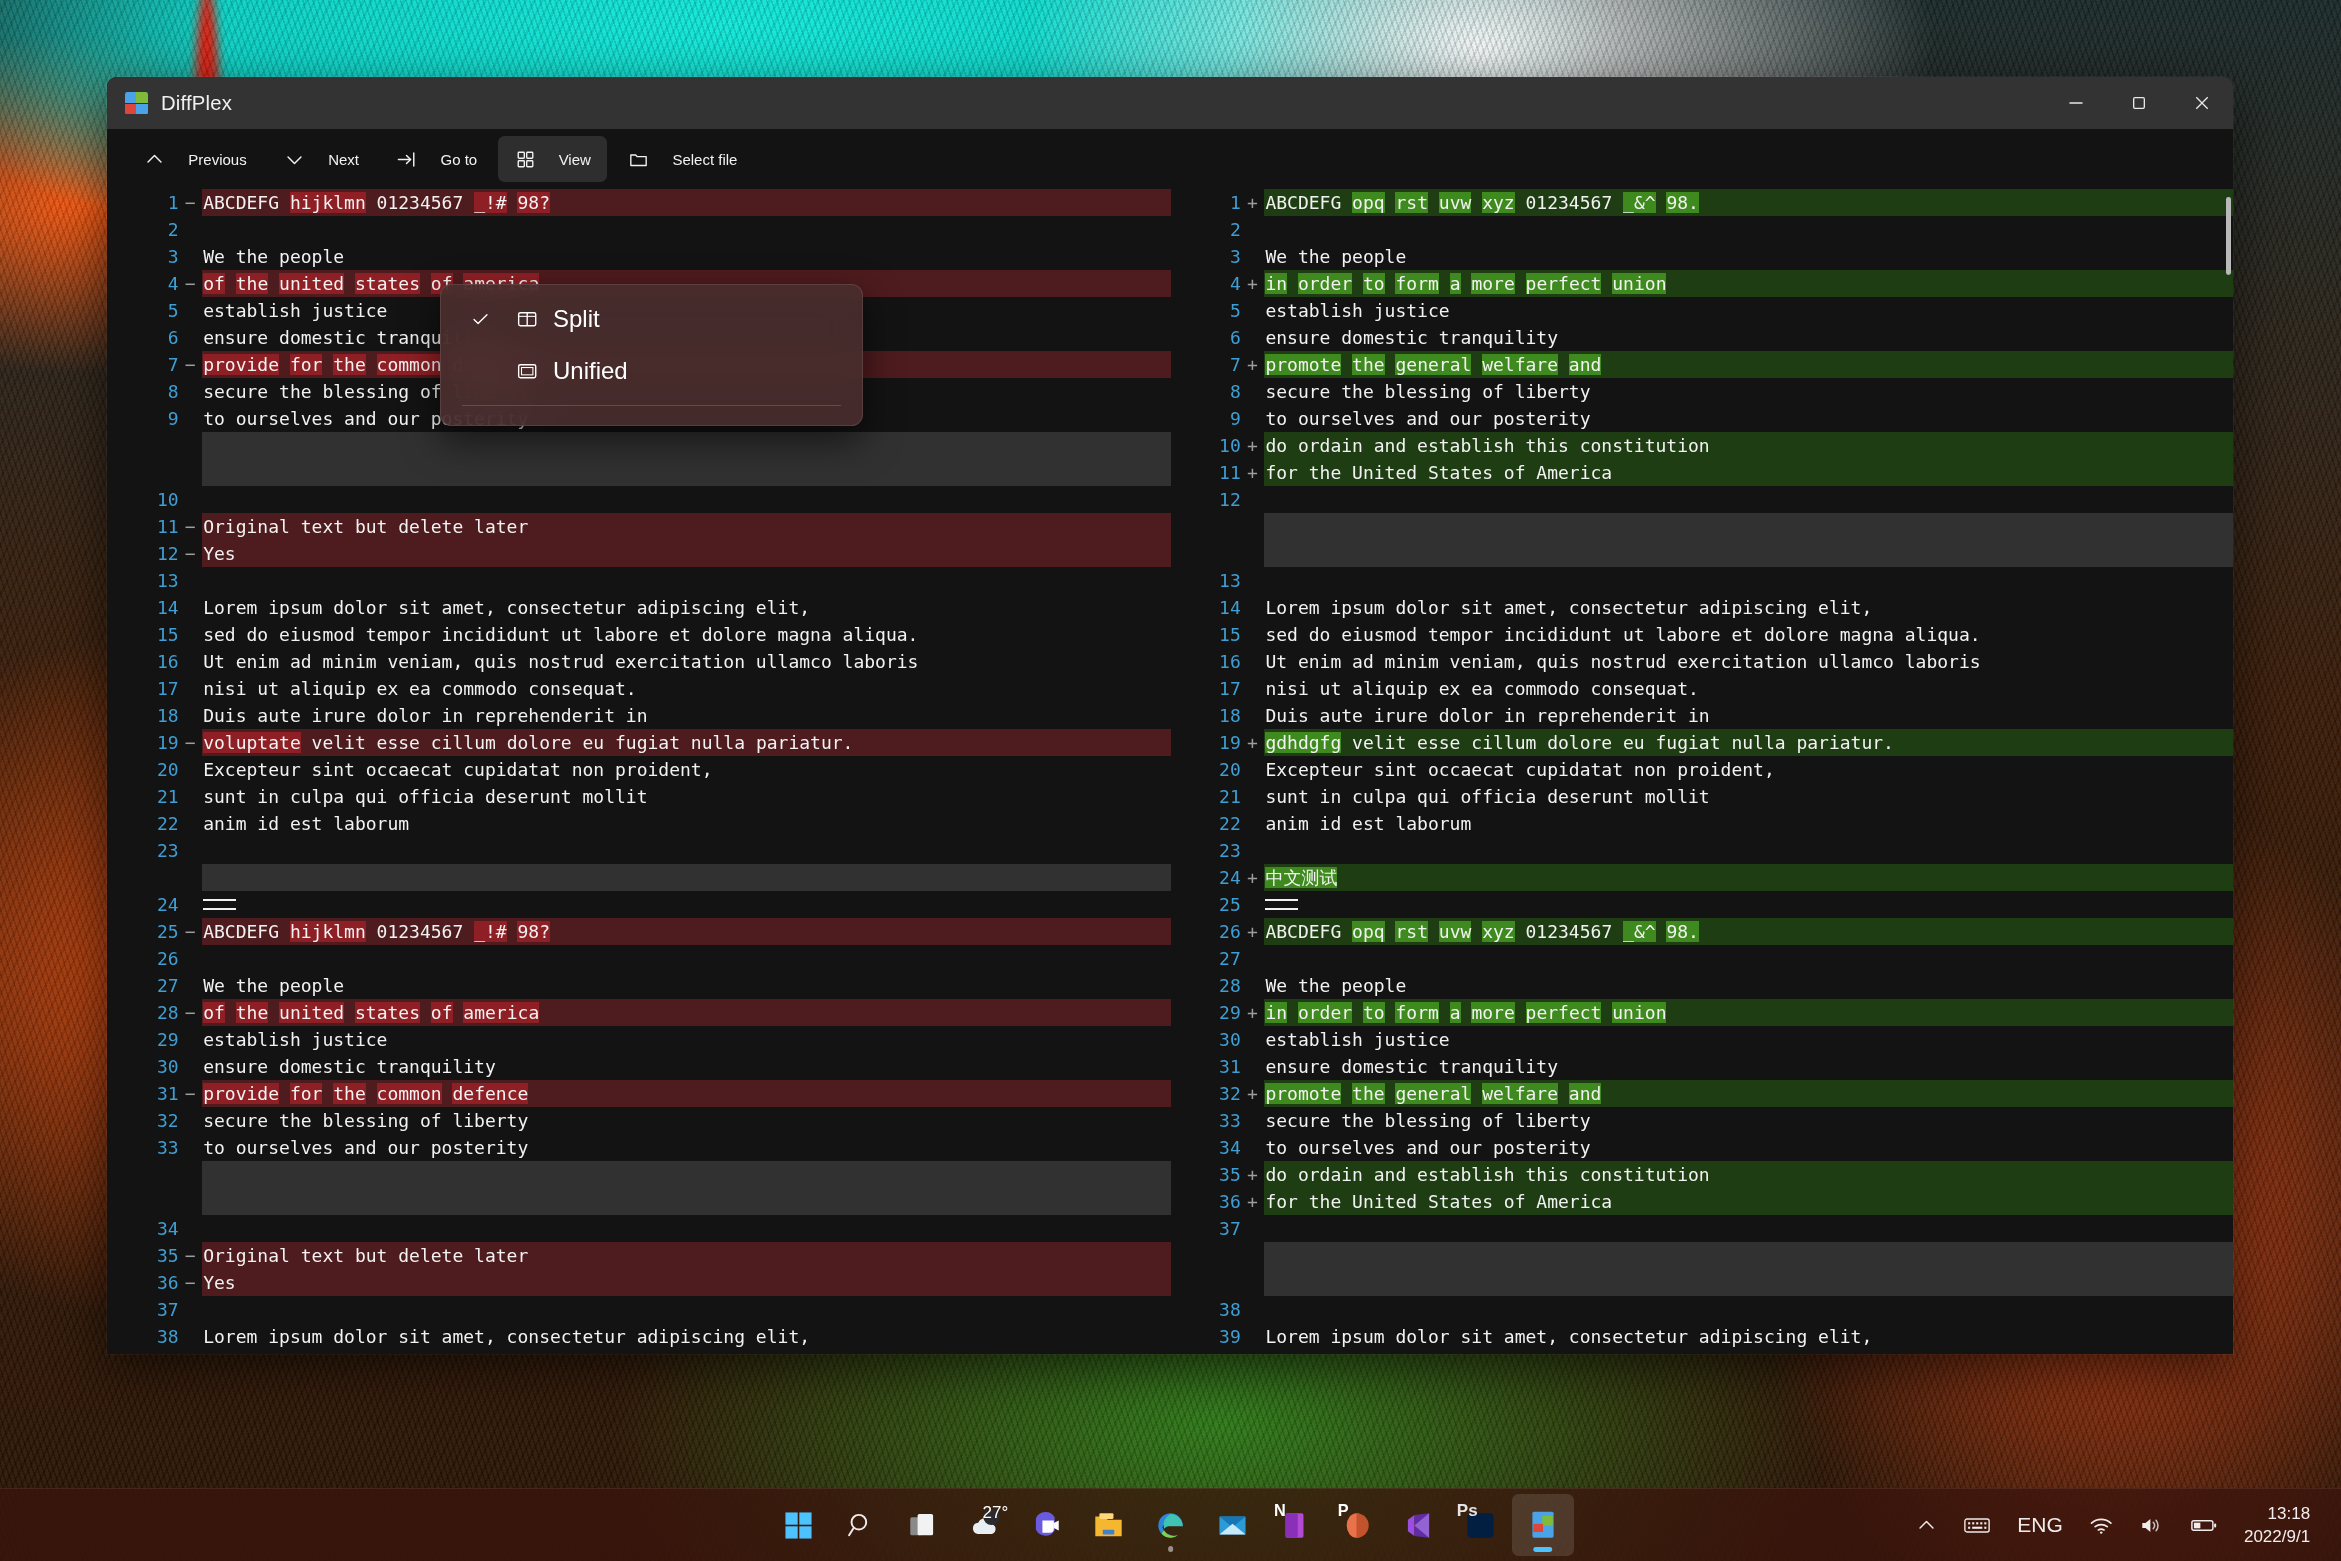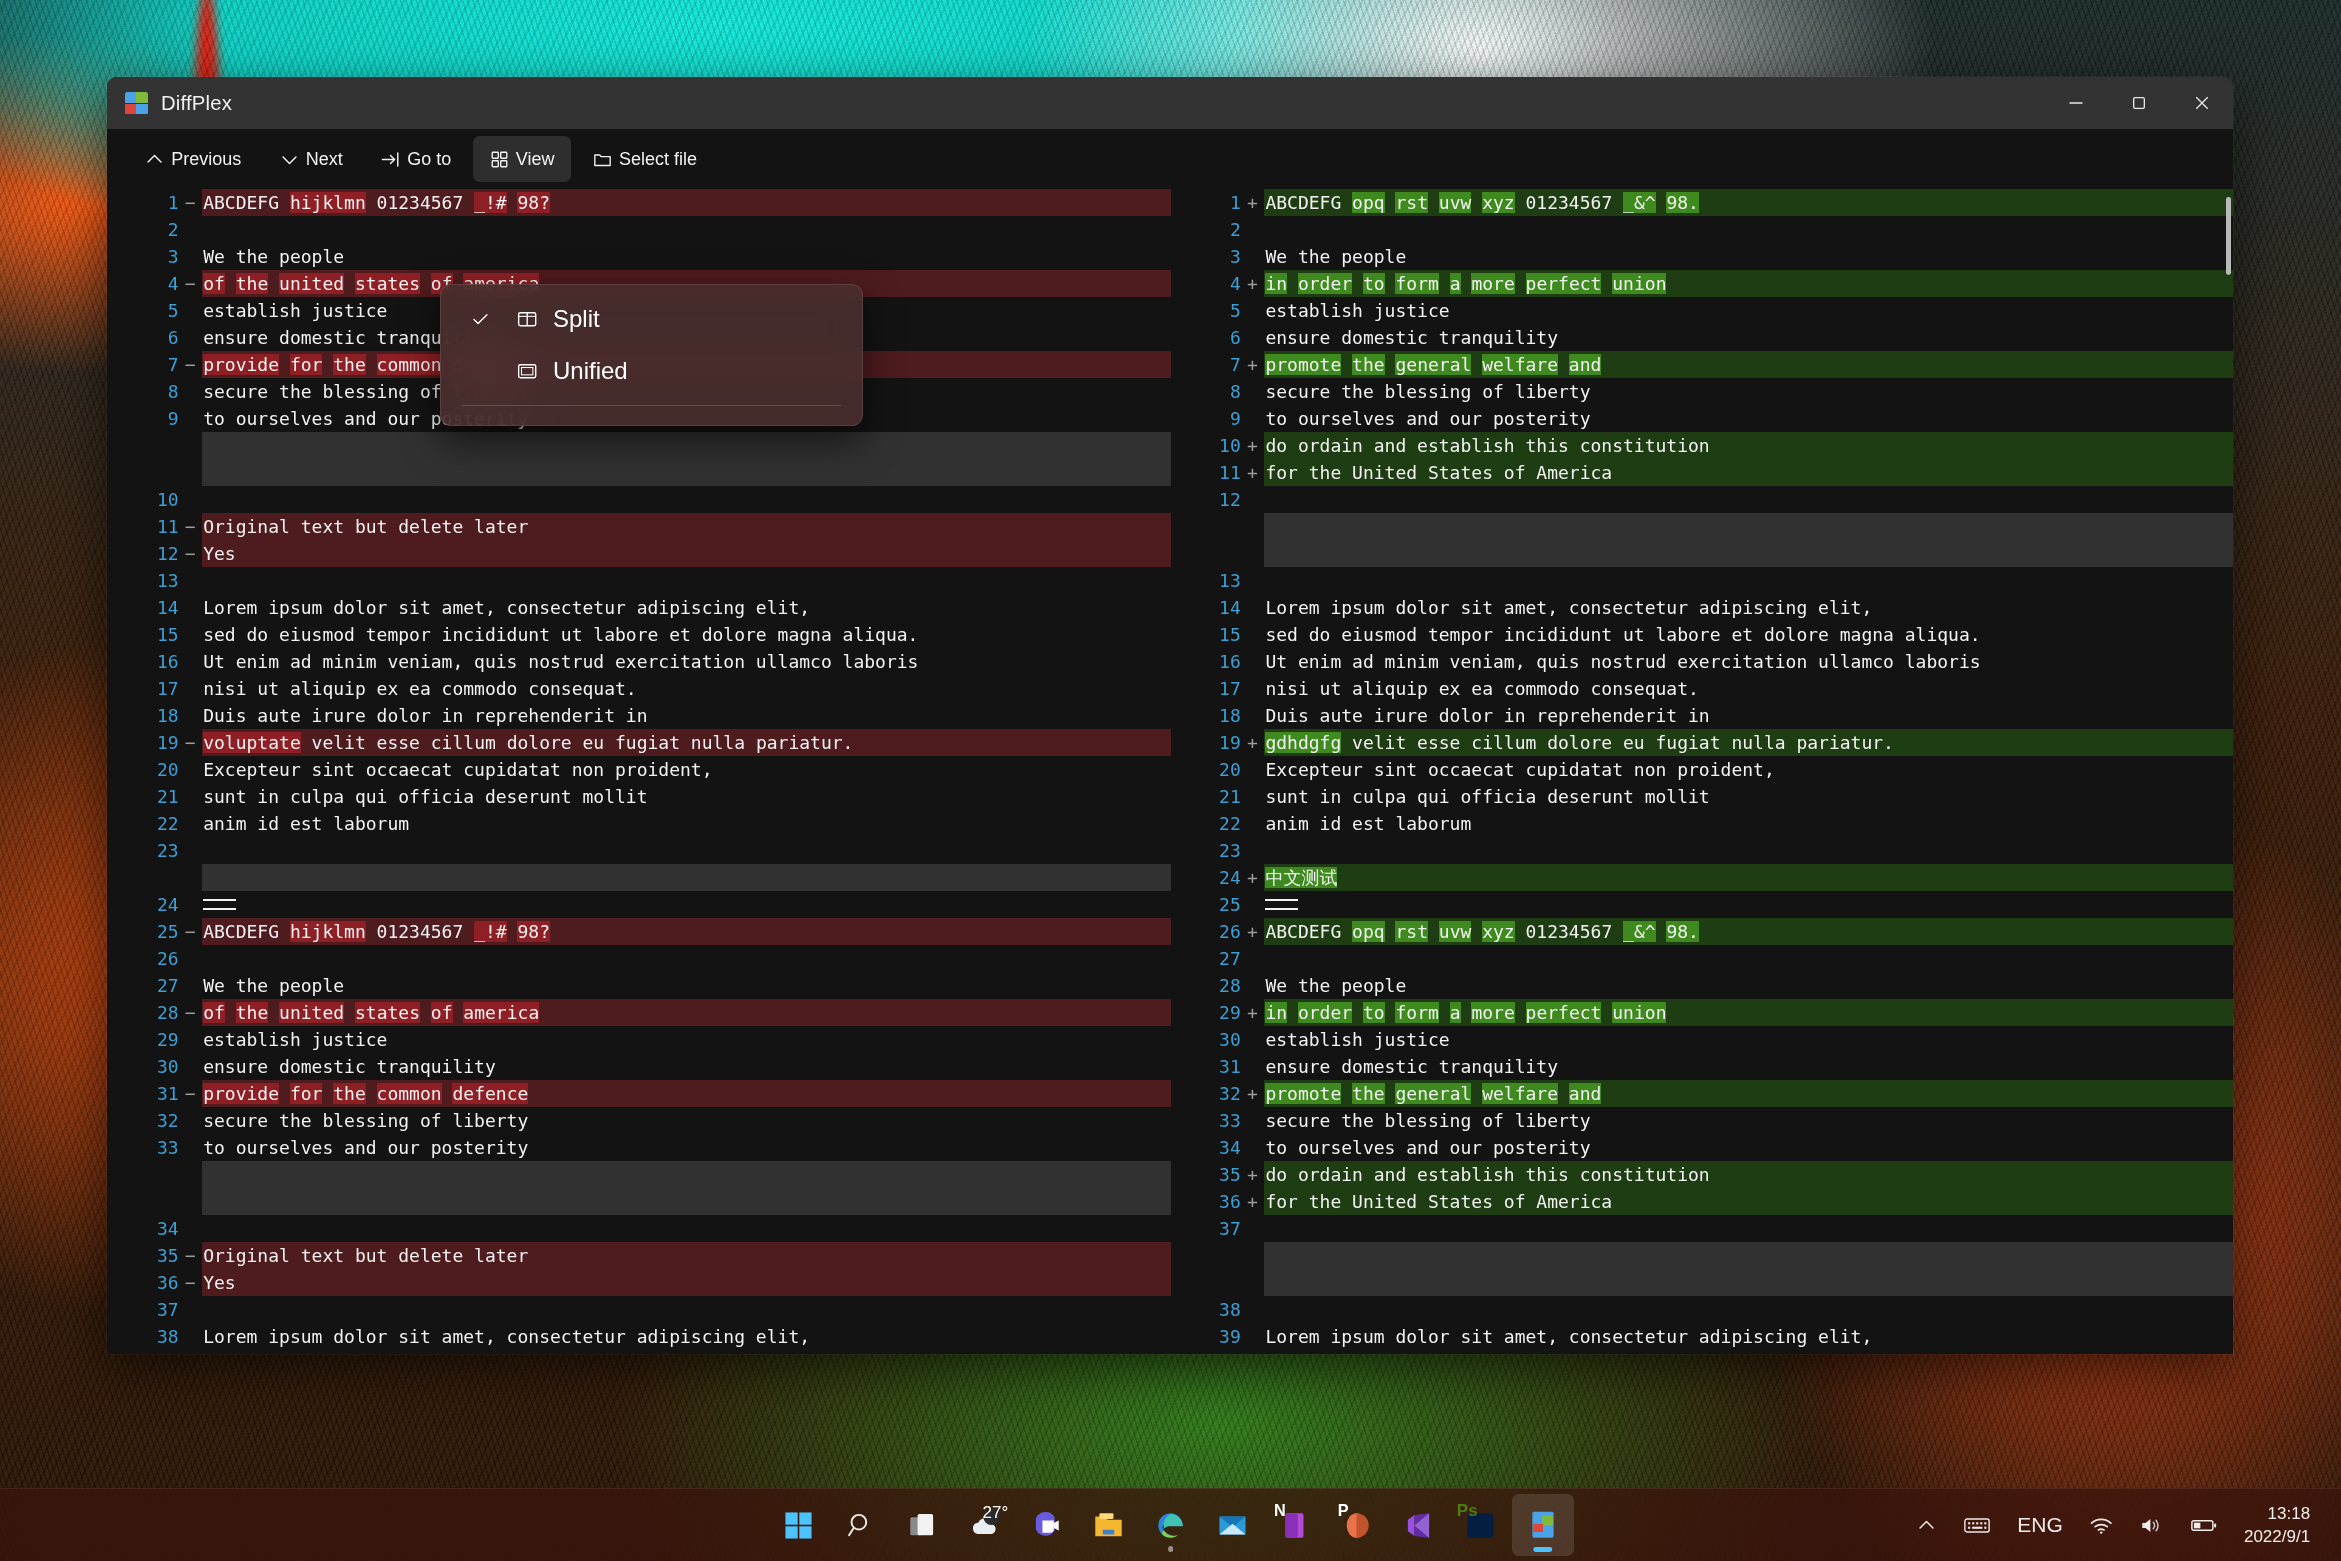--- a/index.html
+++ b/index.html
@@ -54,23 +54,23 @@
   .ai-c { left:0;  top:12.2px; width:10.6px; height:10.6px; background:#e0453a; }
   .ai-d { left:11.4px;top:12.2px;width:11.4px; height:10.6px; background:#4aa3e8; }
   #app-title { color: #f0f0f0; font-size: 20.3px; margin-left: 13px; letter-spacing:0.2px; }
   #wincontrols { position:absolute; right:0; top:0; height:52px; display:flex; }
   .wc { width: 63px; height: 52px; display:flex; align-items:center; justify-content:center; color:#e8e8e8; }
   .wc svg { display:block; }
 
   
   #toolbar { height: 60px; background:#131313; display:flex; align-items:center; padding-left: 21px; gap: 4.9px; }
   .tbtn {
-    display:flex; align-items:center; gap:6px;
+    display:flex; align-items:center; gap:23px;
     height: 46px; padding: 0 16.3px; border-radius: 6.5px;
-    color:#f2f2f2; font-size: 18px; white-space:nowrap;
+    color:#f2f2f2; font-size: 15px; white-space:nowrap;
   }
   .tbtn.active { background: #2e2e2e; }
   .tbtn svg { display:block; flex:0 0 auto; }
 
   
   #body { position:absolute; left:0; right:0; top:112px; bottom:0; display:flex; background:#131313; }
   .pane { flex:1 1 0; position:relative; overflow:hidden; min-width:0; }
   .pane.left  { padding-left: 1.6px; }
   .pane.right { border-left: 0; }
 
@@ -788,21 +788,21 @@
           <path d="M6 12 l8 -6 l0 26 l-8 -6 z" fill="#9b4fe0"></path>
           <path d="M14 6 l18 -2 l0 30 l-18 -2 z" fill="#6a2fc0" opacity="0.85"></path>
           <path d="M14 19 l18 -15 l0 30 z" fill="#c08ffa" opacity="0.55"></path>
         </svg>
       </div>
 
       <div class="tbi">
         <svg width="31" height="31" viewBox="0 0 38 38">
           <rect x="3" y="4" width="32" height="30" rx="5" fill="#021e40"></rect>
         </svg>
-        <span style="position:absolute;left:7.3px;top:6.5px;color:#4d7c0f;font-size:17px;font-weight:bold;font-family:'Liberation Sans',sans-serif;">Ps</span>
+        <span style="position:absolute;left:7.3px;top:6.5px;color:#e5e5e5;font-size:17px;font-weight:bold;font-family:'Liberation Sans',sans-serif;">Ps</span>
       </div>
 
       <div class="tbi active">
         <svg width="28" height="31" viewBox="0 0 34 38">
           <rect x="4" y="2" width="26" height="32" rx="2" fill="#4aa3e8"></rect>
           <rect x="16" y="7" width="13" height="12" fill="#7fba3a"></rect>
           <rect x="5" y="17" width="12" height="10" fill="#e0453a"></rect>
         </svg>
         <span class="dot"></span>
       </div>

